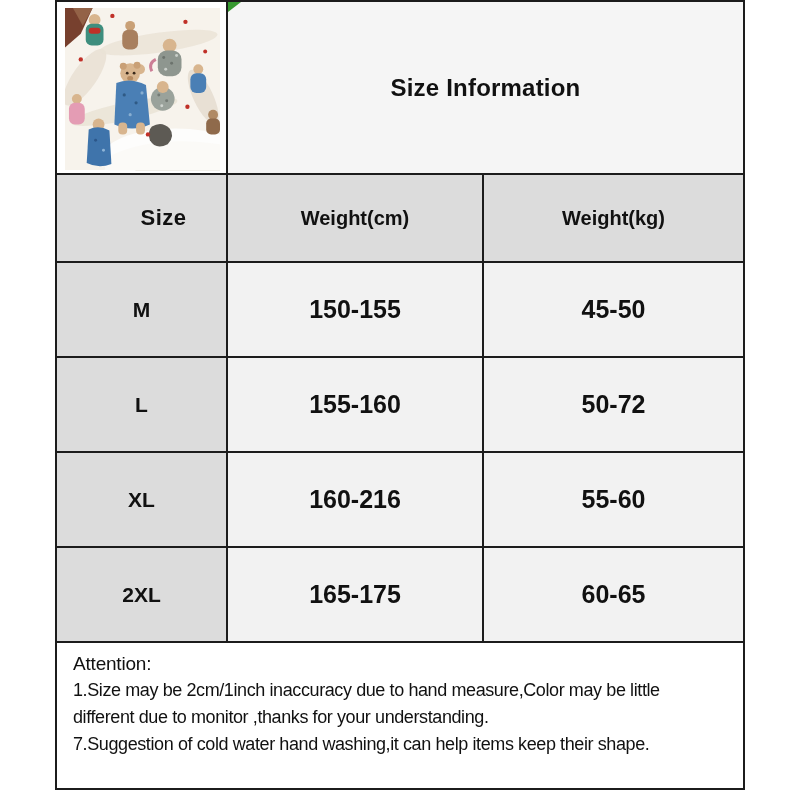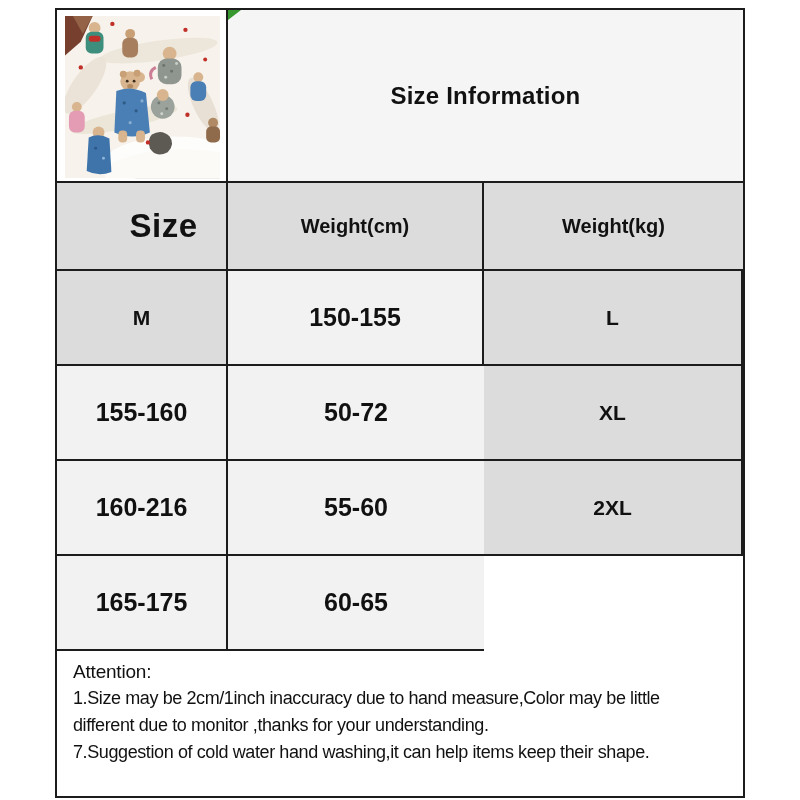--- a/index.html
+++ b/index.html
@@ -1,42 +1,42 @@
 <!DOCTYPE html>
 <html><head>
 <meta charset="utf-8">
 <style>
   * { margin:0; padding:0; box-sizing:border-box; }
   html,body { width:800px; height:800px; background:#ffffff;
     font-family:"Liberation Sans","DejaVu Sans",sans-serif; color:#111; }
   .canvas { position:relative; width:800px; height:800px; background:#ffffff; overflow:hidden; }
 
   .size-table {
-    position:absolute; left:55px; top:8px; width:690px;
+    position:absolute; left:55px; top:0; width:690px;
     border:2px solid #1c1c1c;
     display:grid;
     grid-template-columns:171px 256px 1fr;
     grid-template-rows:173px 88px 95px 95px 95px 95px 145px;
     background:#ffffff;
   }
   .cell { border-right:2px solid #1c1c1c; border-bottom:2px solid #1c1c1c;
           display:flex; align-items:center; justify-content:center; }
   .no-right { border-right:none; }
 
   .photo-cell { grid-column:1; grid-row:1; background:#ffffff; padding:5px 6px 4px 8px;
                 display:flex; align-items:flex-start; justify-content:flex-start; }
   .photo-cell svg { display:block; }
 
   .title-cell { grid-column:2 / 4; grid-row:1; background:#f5f5f5; position:relative; }
   .title-text { font-size:24px; font-weight:bold; letter-spacing:0.2px; }
   .corner-flag { position:absolute; left:0; top:0; width:0; height:0;
                  border-top:10px solid #36982f; border-right:13px solid transparent; }
 
   .col-head { background:#dcdcdc; font-weight:bold; font-size:20px; }
-  .size-head { font-size:33px; letter-spacing:0.5px;padding-left:44px; }
+  .size-head { font-size:22px; letter-spacing:0.5px;padding-left:44px; }
 
   .row-label { background:#dcdcdc; font-weight:bold; font-size:21px; }
   .data-cell { background:#f2f2f2; font-weight:bold; font-size:25px; }
 
   .attention-box { grid-column:1 / 4; grid-row:7; background:#ffffff;
                    padding:7px 8px 0 16px; display:block; }
   .attention-heading { font-size:19px; letter-spacing:-0.2px; line-height:27px; }
   .attention-line { font-size:18px; letter-spacing:-0.4px; line-height:27px; white-space:nowrap; }
 </style>
 </head>
@@ -126,20 +126,21 @@
       <span class="corner-flag"></span>
       <span class="title-text">Size Information</span>
     </div>
 
     <div class="cell col-head size-head">Size</div>
     <div class="cell col-head">Weight(cm)</div>
     <div class="cell col-head no-right">Weight(kg)</div>
 
     <div class="cell row-label">M</div>
     <div class="cell data-cell">150-155</div>
+    <div class="cell data-cell no-right">45-50</div>
 
     <div class="cell row-label">L</div>
     <div class="cell data-cell">155-160</div>
     <div class="cell data-cell no-right">50-72</div>
 
     <div class="cell row-label">XL</div>
     <div class="cell data-cell">160-216</div>
     <div class="cell data-cell no-right">55-60</div>
 
     <div class="cell row-label">2XL</div>

